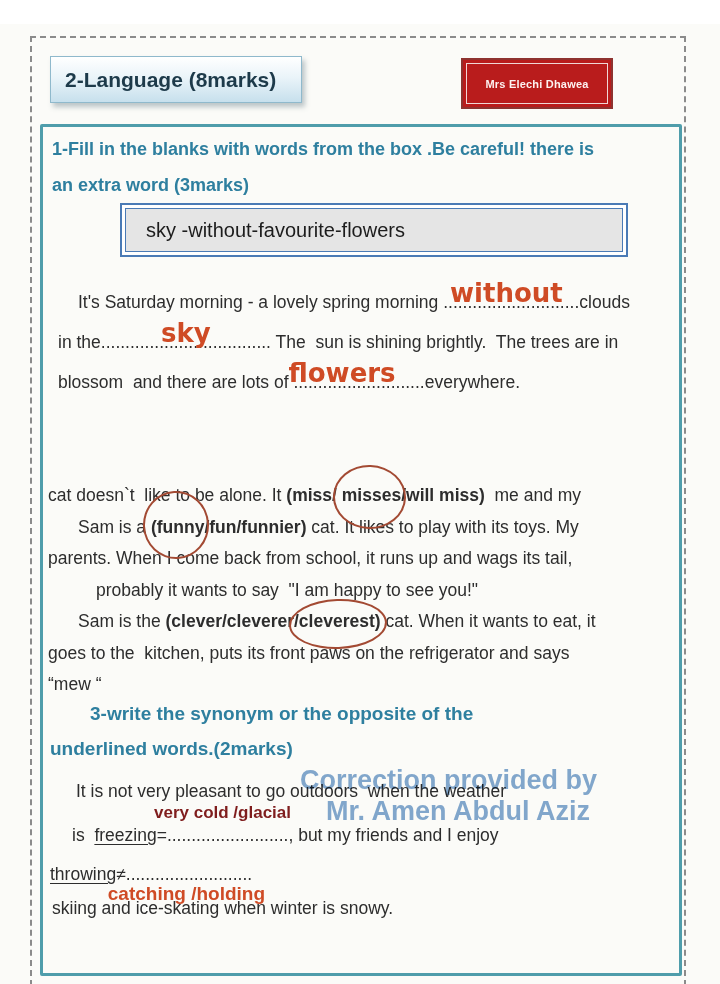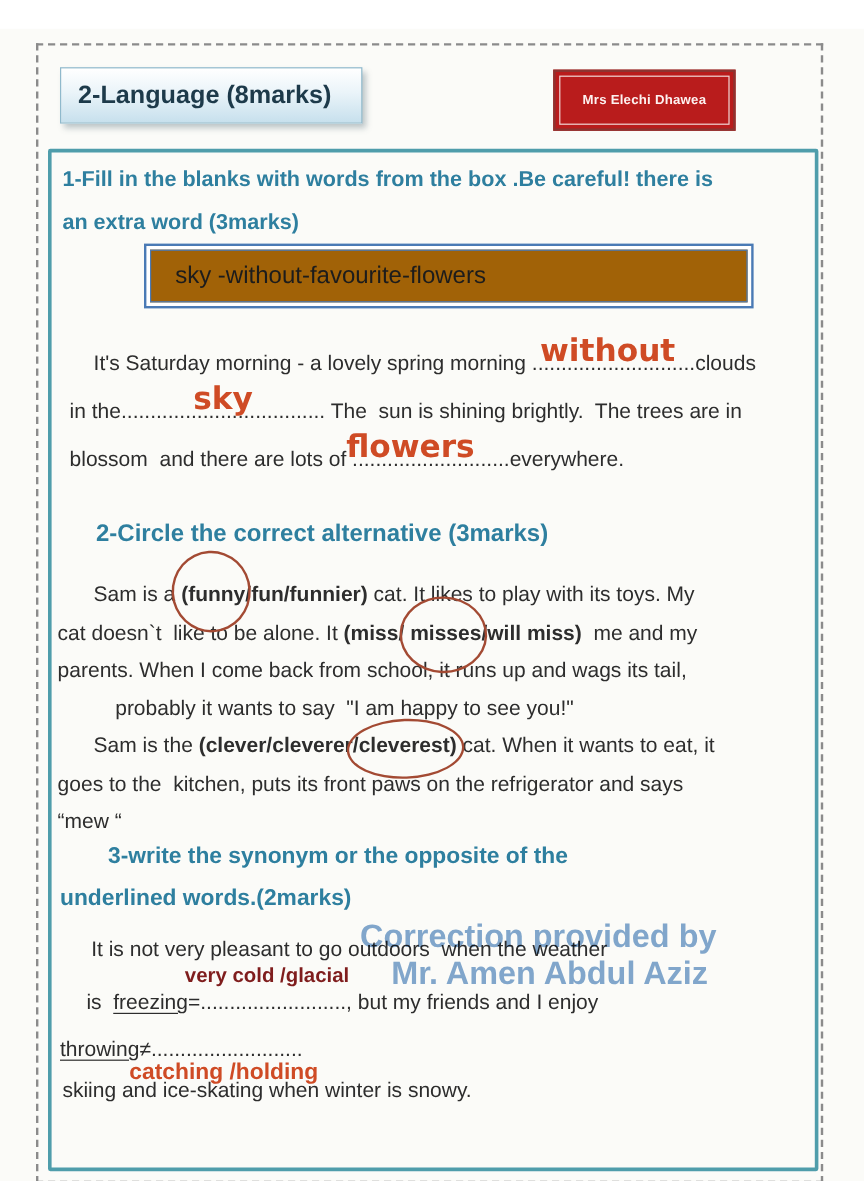--- a/index.html
+++ b/index.html
@@ -48,21 +48,21 @@
   .teal{color:#2e7f9f;}
   .h1{
     position:absolute;left:52px;top:107px;
     font-size:18px;font-weight:600;line-height:36px;white-space:pre;
   }
   .word-box{
     position:absolute;left:125px;top:184px;width:498px;height:44px;
     box-sizing:border-box;
     border:1px solid #4a7ab5;
     box-shadow:0 0 0 3px #ffffff,0 0 0 5px #4a7ab5;
-    background:#a16207;
+    background:#e5e5e5;
     display:flex;align-items:center;padding-left:20px;
     font-size:20px;color:#1c1c1c;
   }
   .para1{position:absolute;left:58px;top:258px;font-size:17.5px;}
   .para1 .line{height:40px;line-height:40px;white-space:pre;}
   .indent1{padding-left:20px;}
   .blank{position:relative;white-space:pre;}
   .ans-on{
     position:absolute;left:50%;bottom:6px;transform:translateX(-50%);
     font-family:"DejaVu Sans",sans-serif;font-weight:700;
@@ -126,25 +126,24 @@
   <div class="word-box">
     <span>sky -without-favourite-flowers</span>
   </div>
 
   <div class="para1">
     <div class="line indent1"><span>It's Saturday morning - a lovely spring morning </span><span class="blank"><span>..........................</span><span class="ans-on">without</span></span><span>..clouds</span></div>
     <div class="line"><span>in the</span><span class="blank"><span>...................................</span><span class="ans-on">sky</span></span><span> The  sun is shining brightly.  The trees are in</span></div>
     <div class="line"><span>blossom  and there are lots of </span><span class="blank"><span>....................</span><span class="ans-on">flowers</span></span><span>.......everywhere.</span></div>
   </div>
 
-  <div class="h2 teal">2-Circle the correct alternative (3marks)</div>
 
   <div class="para2">
+    <div class="line"><span>cat doesn`t  like to be alone. It </span><span class="b">(miss/ </span><span class="circ circ-misses">misses</span><span class="b">/will miss)</span><span>  me and my</span></div>
     <div class="line indent2"><span>Sam is a </span><span class="b">(</span><span class="circ circ-funny">funny</span><span class="b">/fun/funnier)</span><span> cat. It likes to play with its toys. My</span></div>
-    <div class="line"><span>cat doesn`t  like to be alone. It </span><span class="b">(miss/ </span><span class="circ circ-misses">misses</span><span class="b">/will miss)</span><span>  me and my</span></div>
     <div class="line">parents. When I come back from school, it runs up and wags its tail,</div>
     <div class="line indent3">probably it wants to say  "I am happy to see you!"</div>
     <div class="line indent2"><span>Sam is the </span><span class="b">(clever/cleverer/</span><span class="circ circ-cleverest">cleverest</span><span class="b">)</span><span> cat. When it wants to eat, it</span></div>
     <div class="line">goes to the  kitchen, puts its front paws on the refrigerator and says</div>
     <div class="line">“mew “</div>
   </div>
 
   <div class="h3 teal"><span class="pad">3-write the synonym or the opposite of the</span><br><span>underlined words.(2marks)</span></div>
 
   <div class="pline p3l1">It is not very pleasant to go outdoors  when the weather</div>

